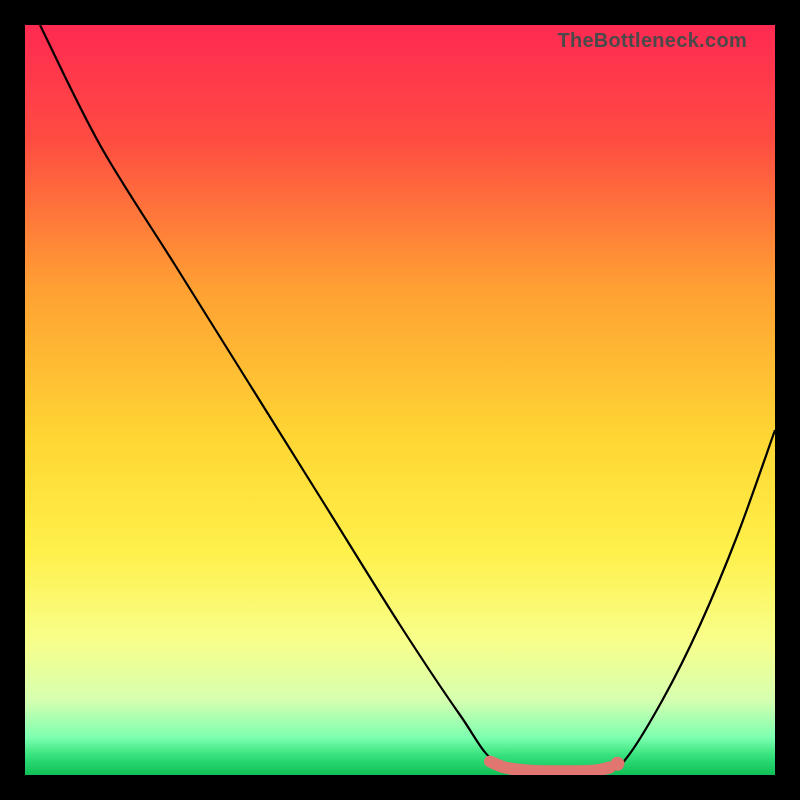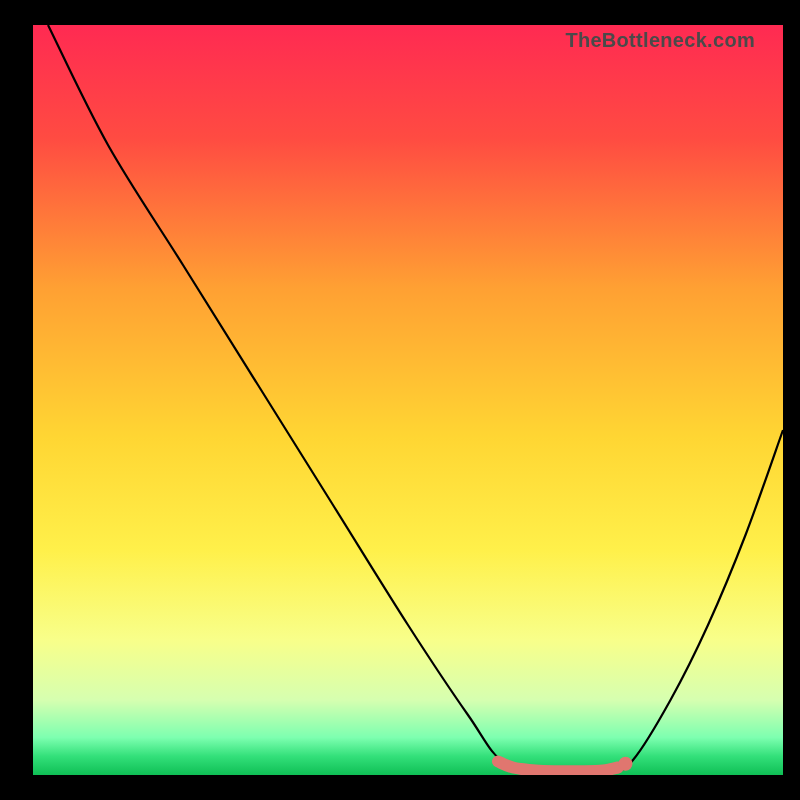--- a/index.html
+++ b/index.html
@@ -11,21 +11,20 @@
     overflow: hidden;
     font-family: Arial, Helvetica, sans-serif;
   }
   .chart-frame {
     position: absolute;
     left: 25px;
     top: 25px;
     width: 750px;
     height: 750px;
     background: #000;
-    margin-left: 8px;
   }
   .chart-area {
     position: absolute;
     left: 0;
     top: 0;
     width: 750px;
     height: 750px;
     overflow: hidden;
   }
   .watermark {

